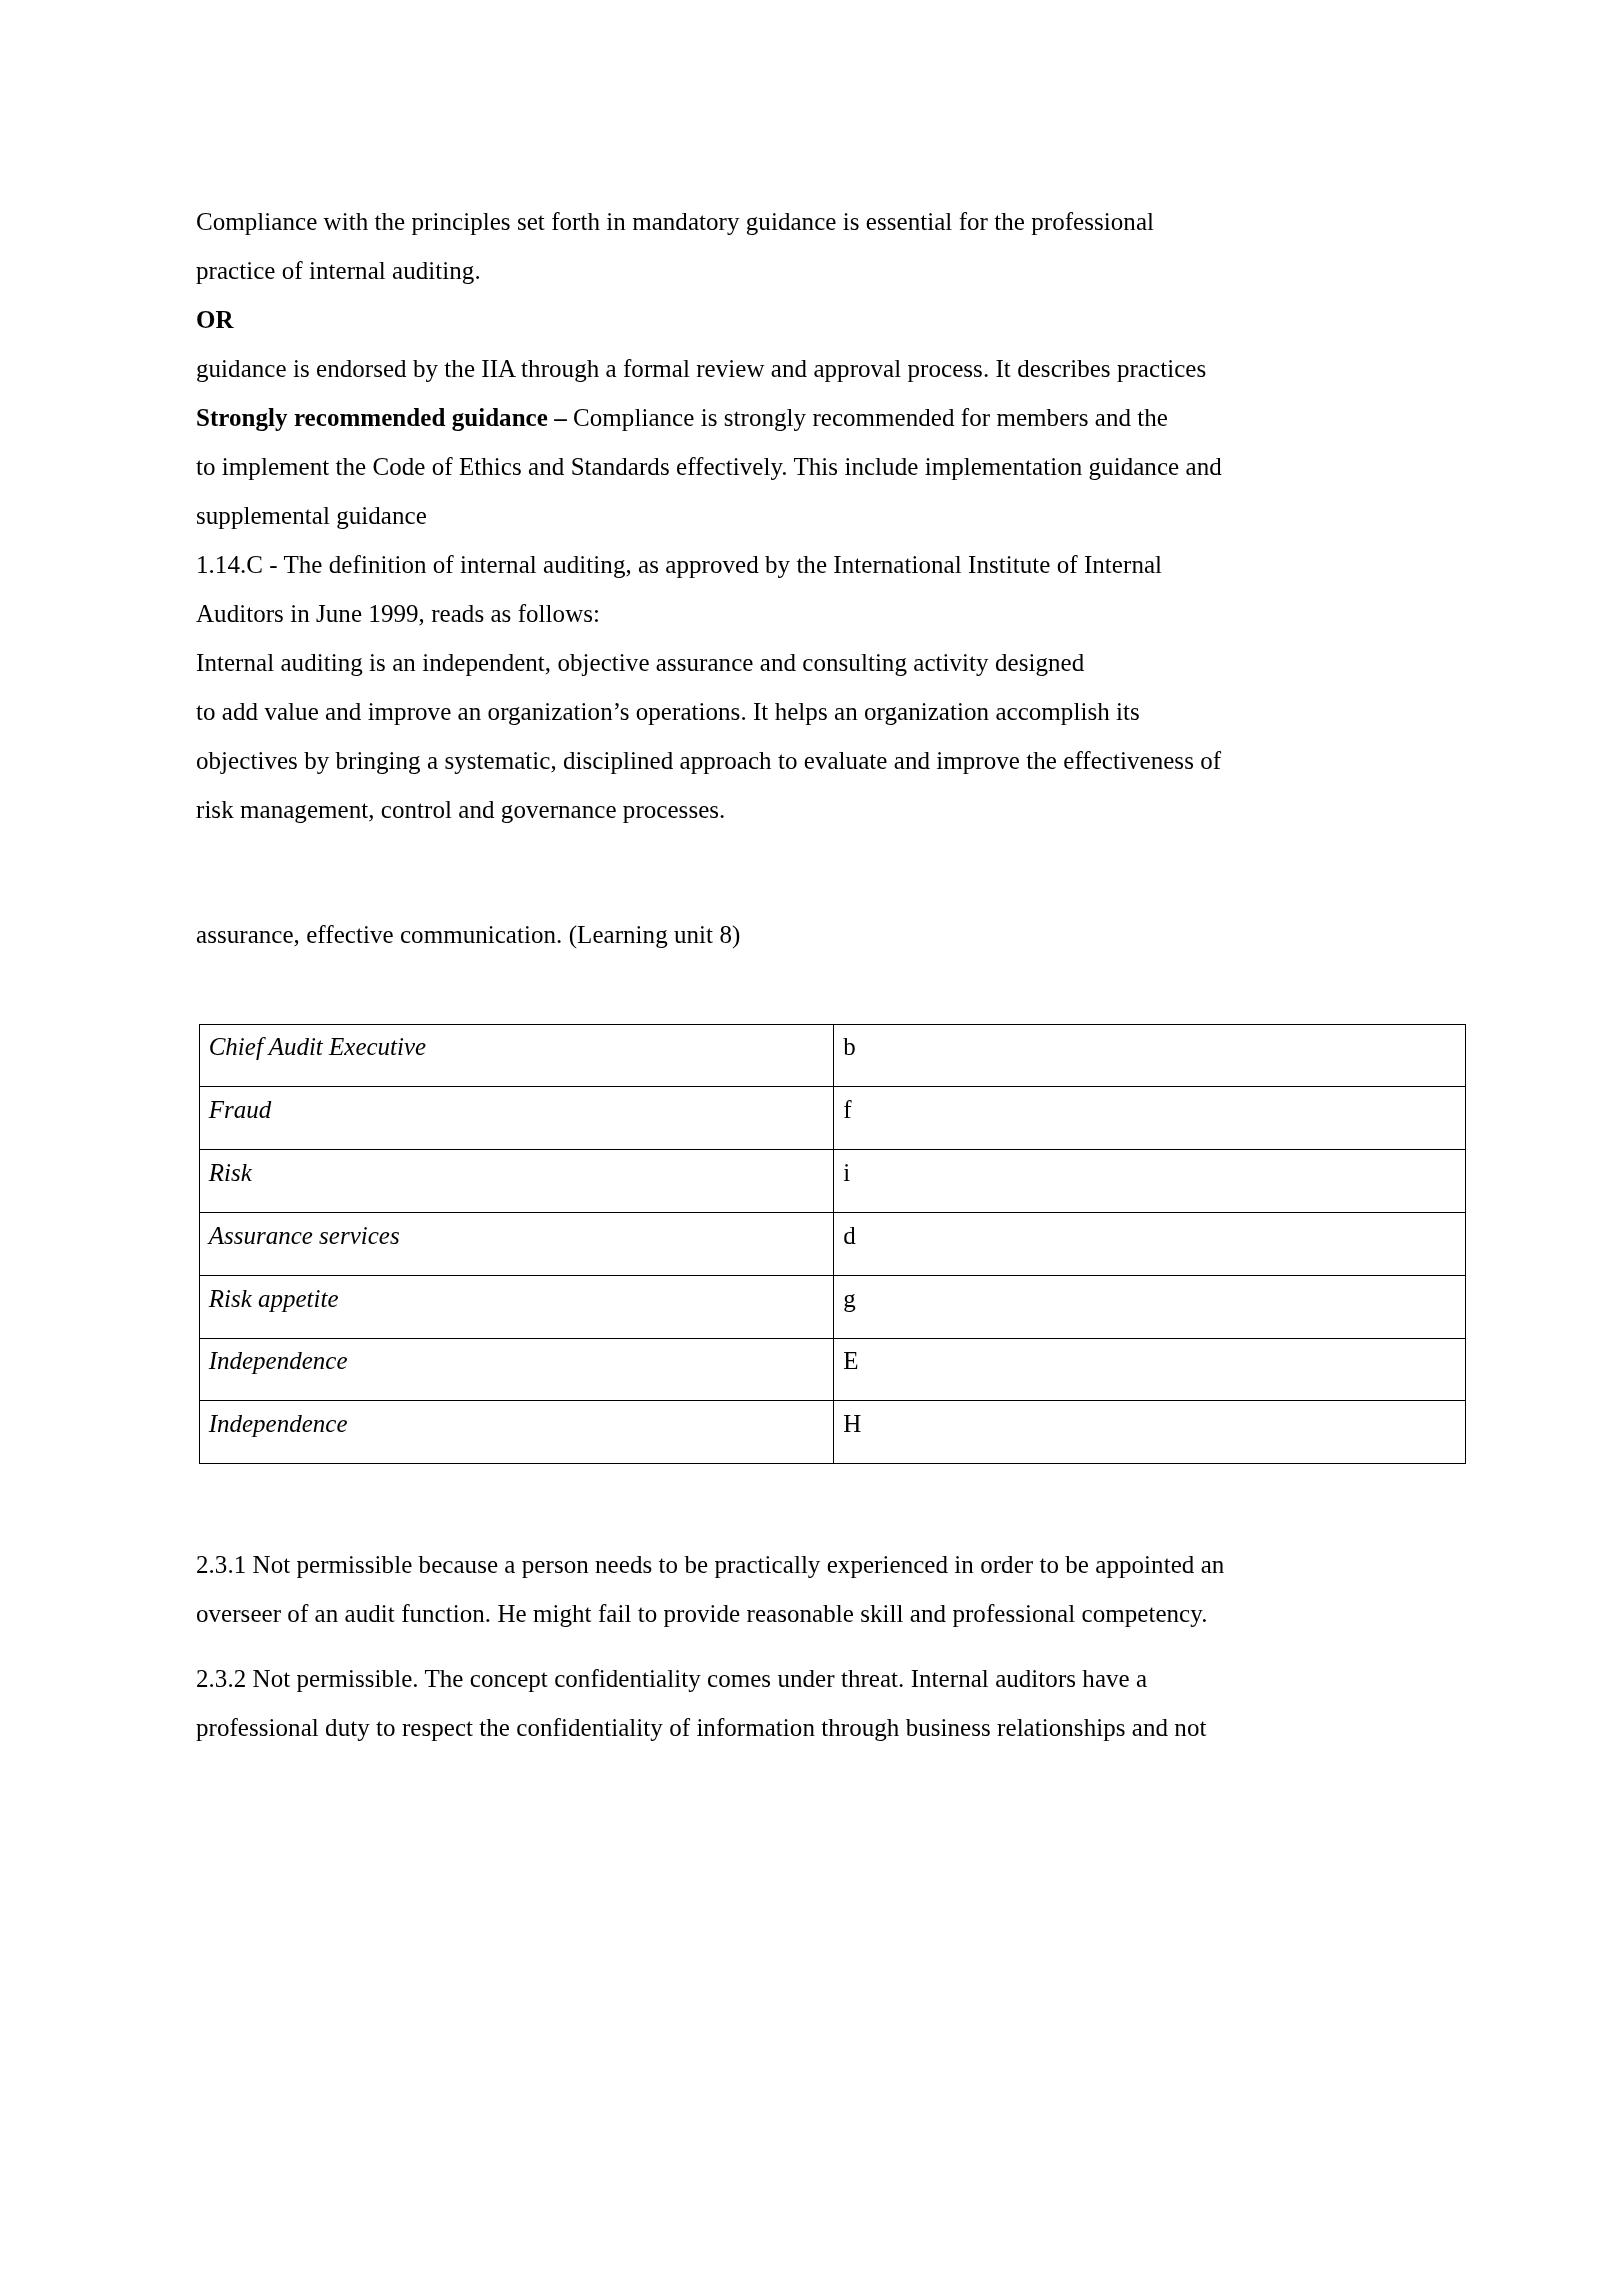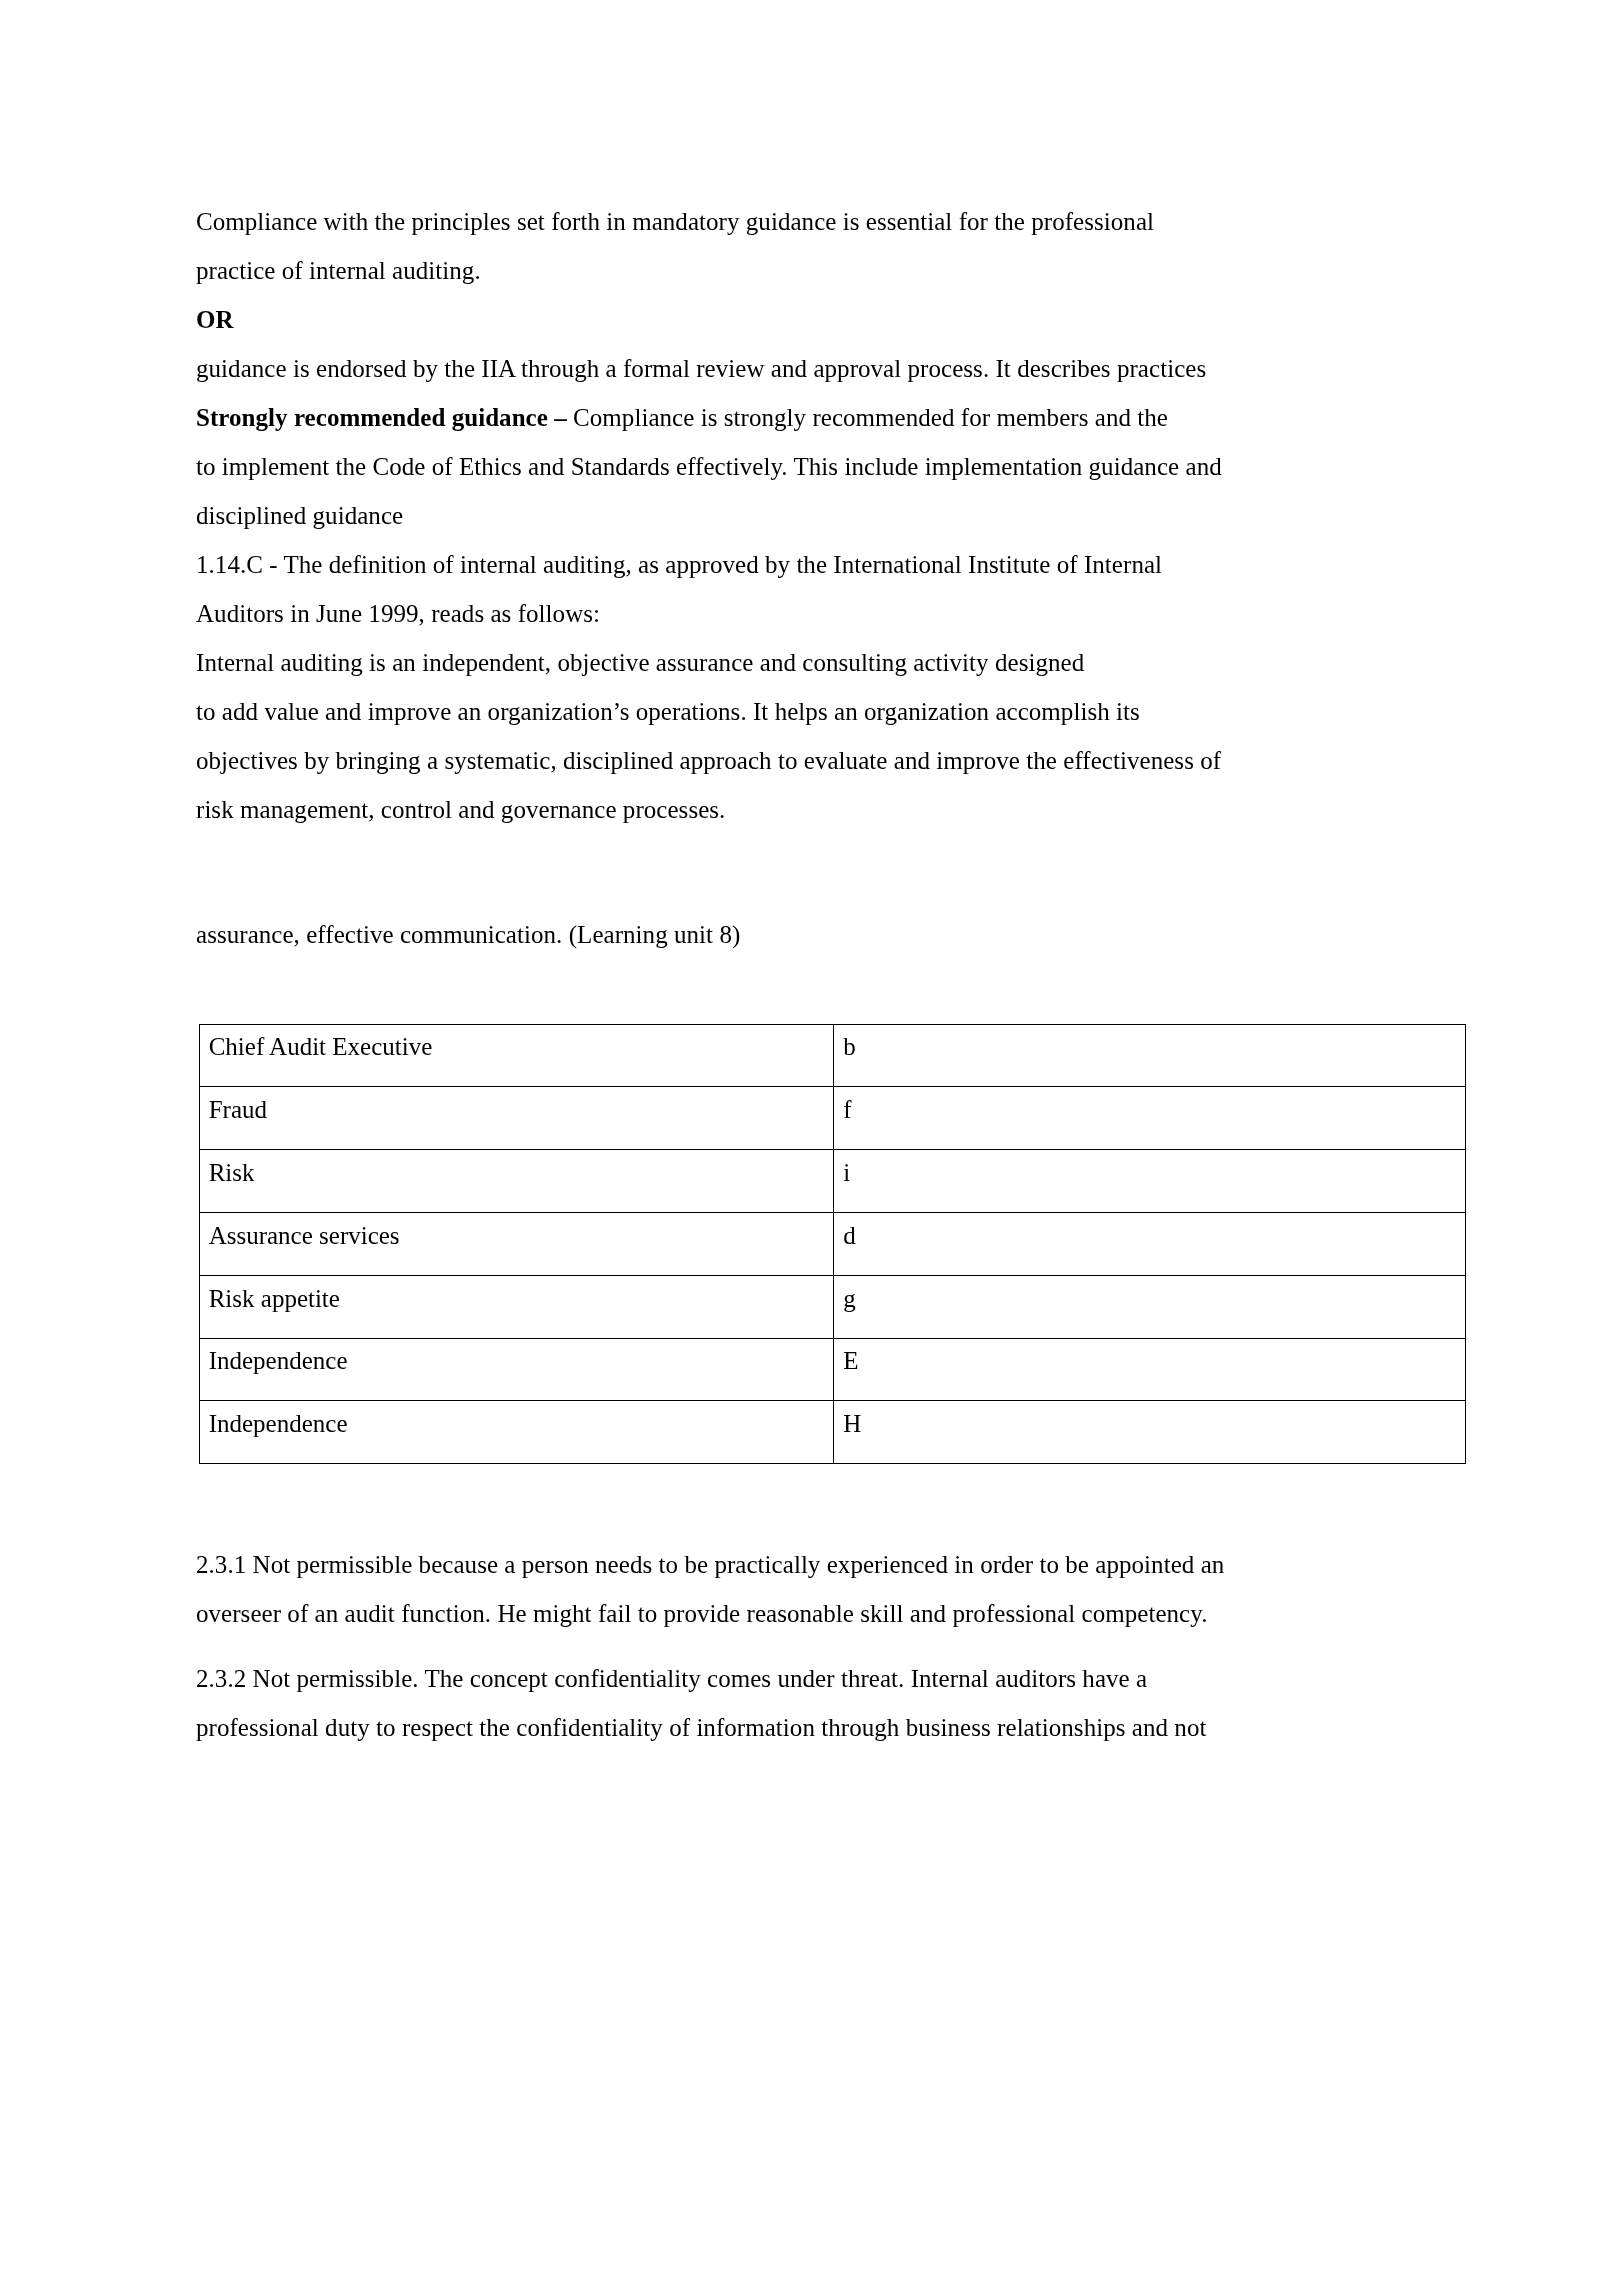--- a/index.html
+++ b/index.html
@@ -57,21 +57,21 @@
     margin-top: 0;
   }
   .match-table td {
     border: 1.6px solid #000000;
     vertical-align: top;
     padding: 7.8px 8.8px 0 8.8px;
     font-size: 25px;
     line-height: 29px;
     height: 54px;
   }
-  .match-table td.term { width: 616px; }
+  .match-table td.term { width: 616px; font-style: italic; }
   .match-table td.ans  { width: 613px; }
 
   .table-wrap {
     position: relative;
     margin-left: 2.9px;
   }
 </style>
 </head>
 <body>
 
@@ -82,21 +82,21 @@
       <div class="line">Compliance with the principles set forth in mandatory guidance is essential for the professional</div>
       <div class="line">practice of internal auditing.</div>
     </div>
 
     <div class="line bold">OR</div>
 
     <div>
       <div class="line">guidance is endorsed by the IIA through a formal review and approval process. It describes practices</div>
       <div class="line"><span class="bold">Strongly recommended guidance – </span><span>Compliance is strongly recommended for members and the</span></div>
       <div class="line">to implement the Code of Ethics and Standards effectively. This include implementation guidance and</div>
-      <div class="line">disciplined guidance</div>
+      <div class="line">supplemental guidance</div>
     </div>
 
     <div>
       <div class="line">1.14.C - The definition of internal auditing, as approved by the International Institute of Internal</div>
       <div class="line">Auditors in June 1999, reads as follows:</div>
     </div>
 
     <div>
       <div class="line">Internal auditing is an independent, objective assurance and consulting activity designed</div>
       <div class="line">to add value and improve an organization’s operations. It helps an organization accomplish its</div>

